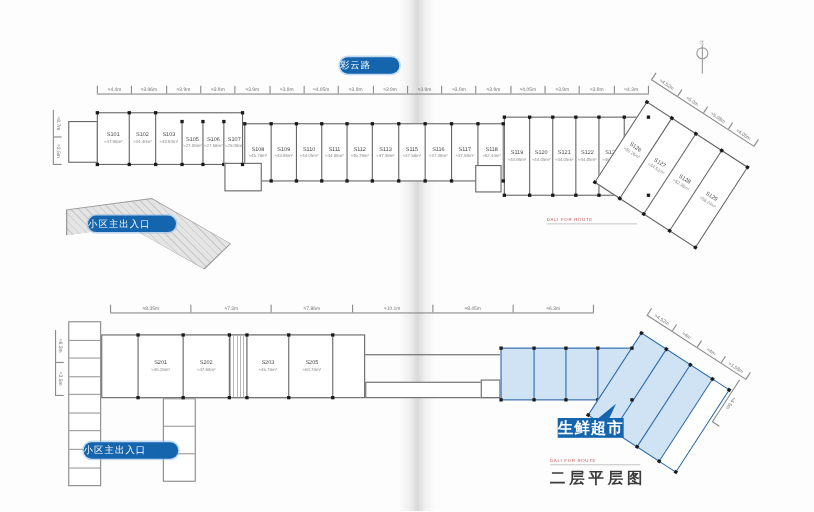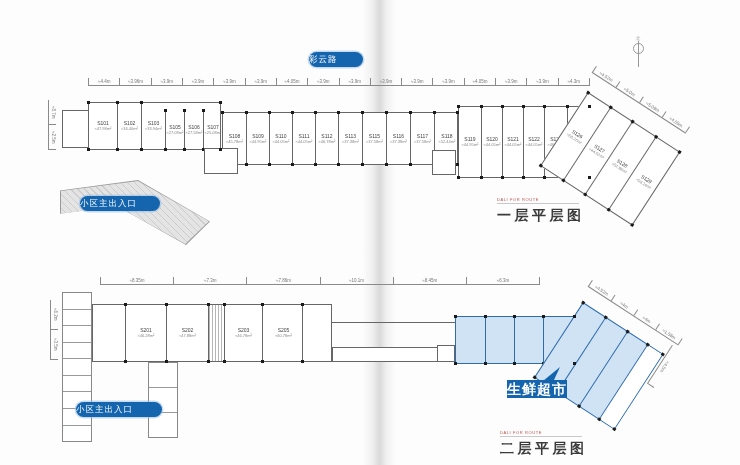--- a/index.html
+++ b/index.html
@@ -237,21 +237,20 @@
   <div class="box" style="left:432px;top:150px;width:24px;height:25px;"></div>
 
   <div class="ent-wrap" style="left:60px;top:180px;width:150px;height:65px;">
     <div class="ent-outer"></div>
     <div class="ent-inner"></div>
   </div>
   <div class="pill" style="left:80px;top:196px;width:80px;">小区主出入口</div>
 
   <div class="title-block" style="left:497px;top:197px;">
     <div class="subtitle">DALI FOR ROUTE</div>
-    <div class="title">一层平层图</div>
   </div>
 
   <div class="dims" style="left:100px;top:277px;width:440px;">
       <span>≈8.35m</span>
       <span>≈7.3m</span>
       <span>≈7.86m</span>
       <span>≈10.1m</span>
       <span>≈8.45m</span>
       <span>≈6.3m</span>
     </div>
@@ -322,18 +321,18 @@
       <div class="cell" style="width: 26px;"></div>
       <div class="cell" style="width: 24px;"></div>
       <div class="cell white" style="width: 18px;"></div>
     </div>
 
   <div class="tag-pointer" style="left:543px;top:367px;"></div>
   <div class="tag" style="left:507px;top:380px;width:60px;">生鲜超市</div>
 
   <div class="pill" style="left:76px;top:402px;width:86px;">小区主出入口</div>
 
-  <div class="title-block" style="left:500px;top:430px;">
+  <div class="title-block" style="left:500px;top:416px;">
     <div class="subtitle">DALI FOR ROUTE</div>
     <div class="title">二层平层图</div>
   </div>
 
 </div>
 
 </body></html>

